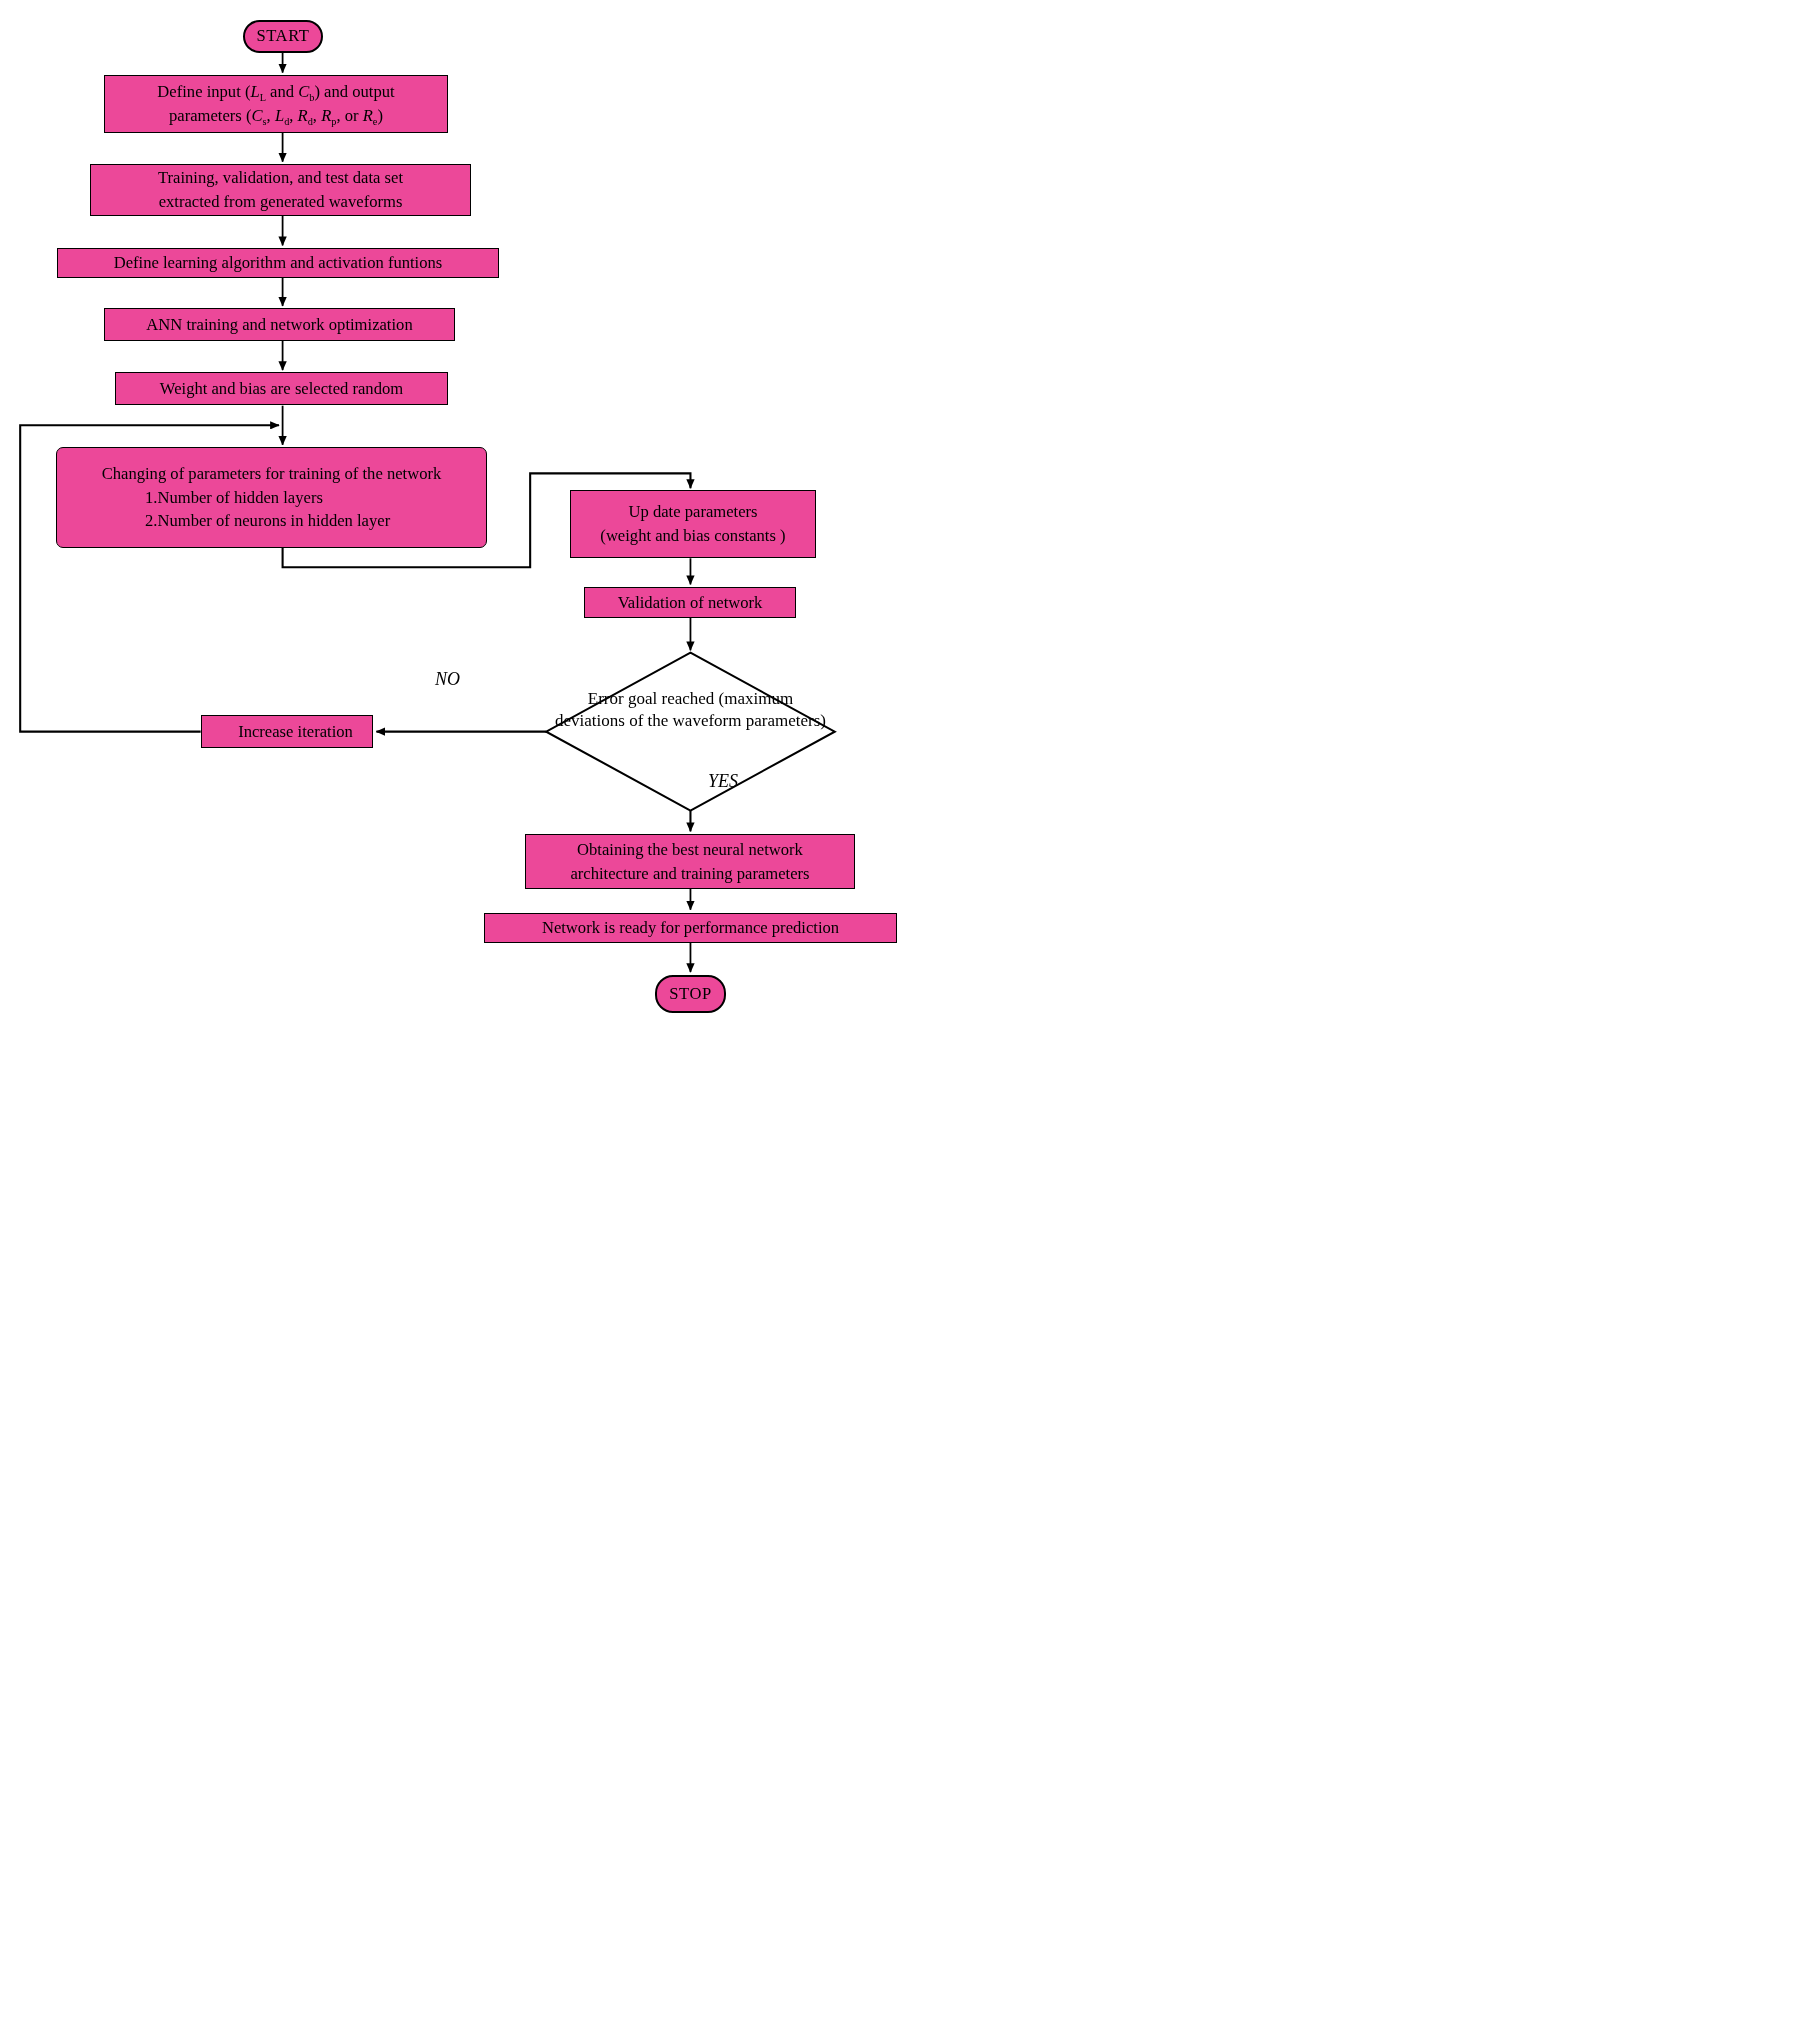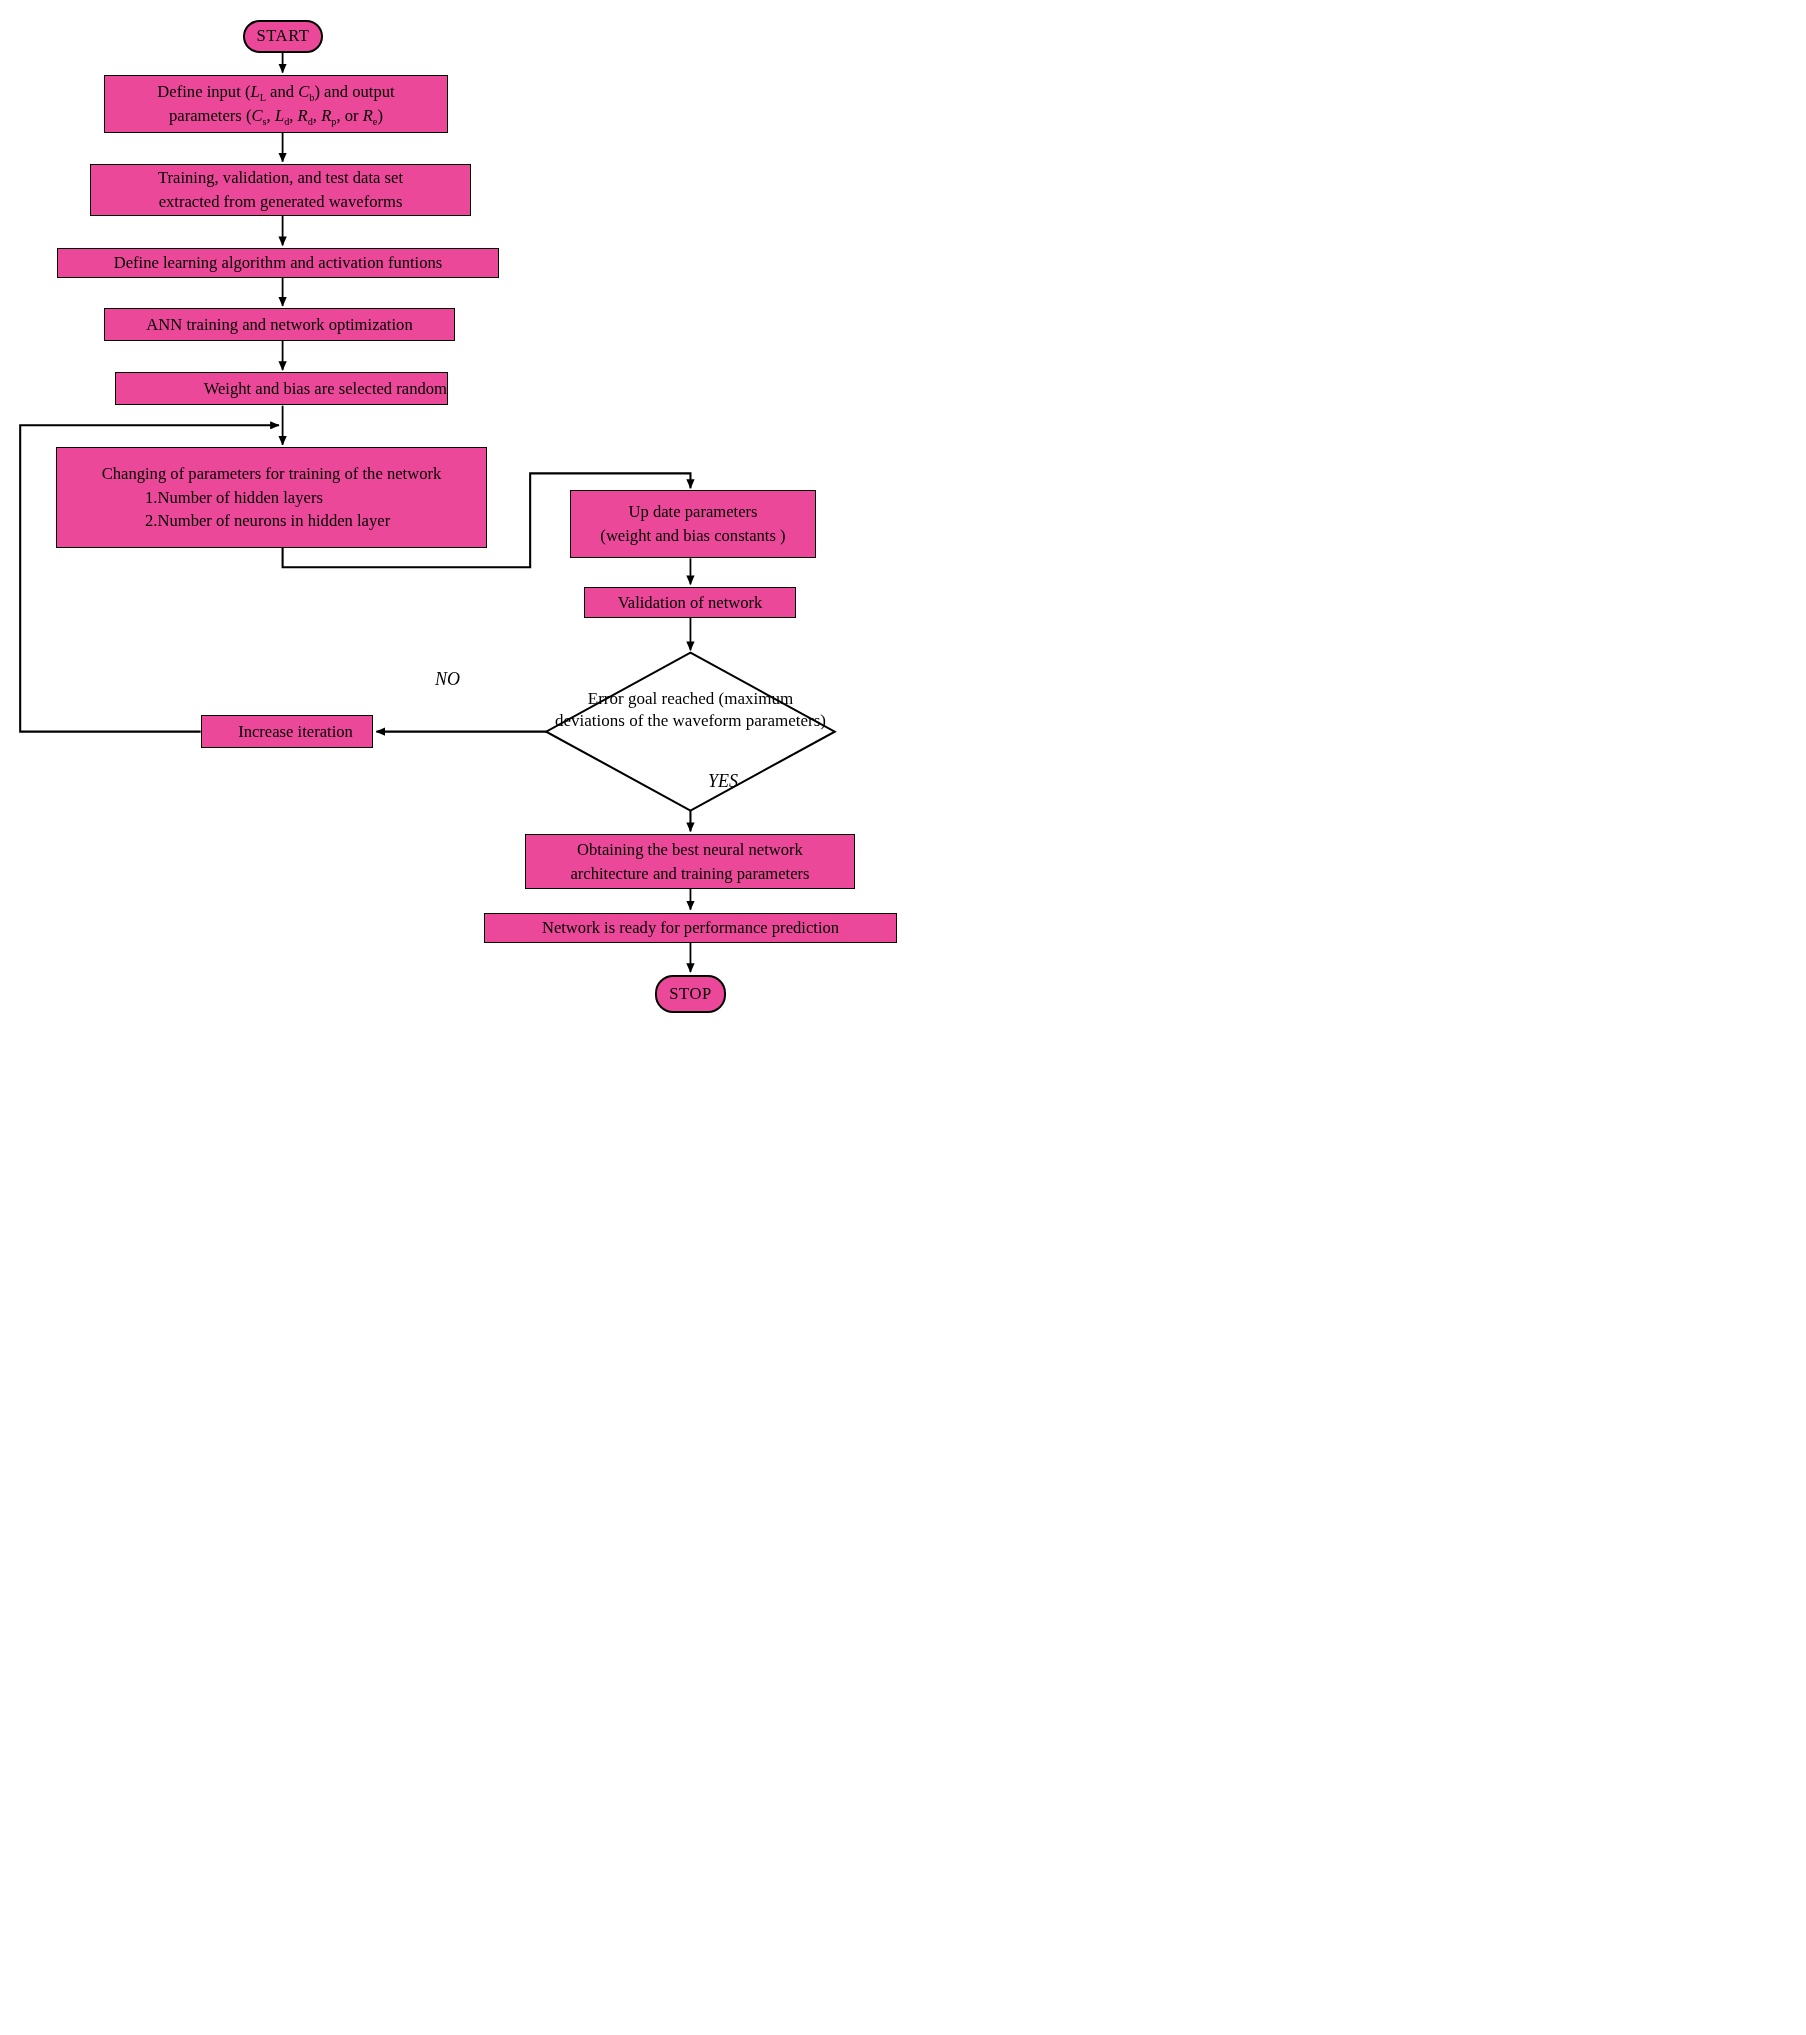--- a/index.html
+++ b/index.html
@@ -50,20 +50,21 @@
     font-size: 0.62em;
     line-height: 0;
   }
   .node i {
     font-style: italic;
   }
   .changing {
     align-items: stretch;
     text-align: left;
     padding: 12px 6px;
+    border-radius: 7px;
   }
   .changing .title {
     text-align: center;
     white-space: nowrap;
   }
   .changing .item {
     padding-left: 82px;
     white-space: nowrap;
   }
   .diamond-text {
@@ -131,21 +132,21 @@
   </div>
 
   <div class="node" style="left:57px; top:248px; width:442px; height:30px;">
     <span class="line">Define learning algorithm and activation funtions</span>
   </div>
 
   <div class="node" style="left:104px; top:308px; width:351px; height:33px;">
     <span class="line">ANN training and network optimization</span>
   </div>
 
-  <div class="node" style="left:115px; top:372px; width:333px; height:33px;align-items:flex-end;">
+  <div class="node" style="left:115px; top:372px; width:333px; height:33px;">
     <span class="line">Weight and bias are selected random</span>
   </div>
 
   <div class="node changing" style="left:56px; top:447px; width:431px; height:101px;">
     <span class="line title">Changing of parameters for training of the network</span>
     <span class="line item">1.Number of hidden layers</span>
     <span class="line item">2.Number of neurons in hidden layer</span>
   </div>
 
   <div class="node" style="left:570px; top:490px; width:246px; height:68px;">

